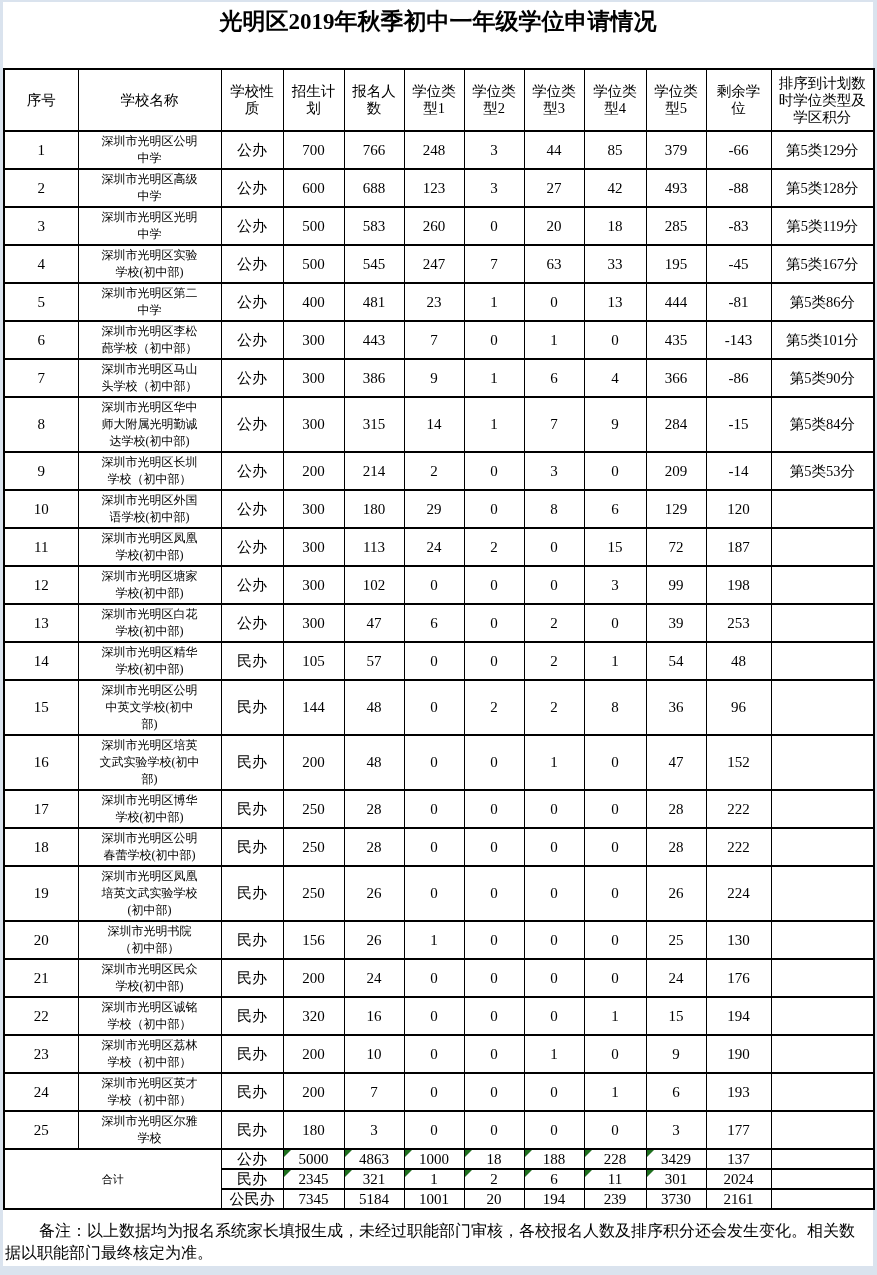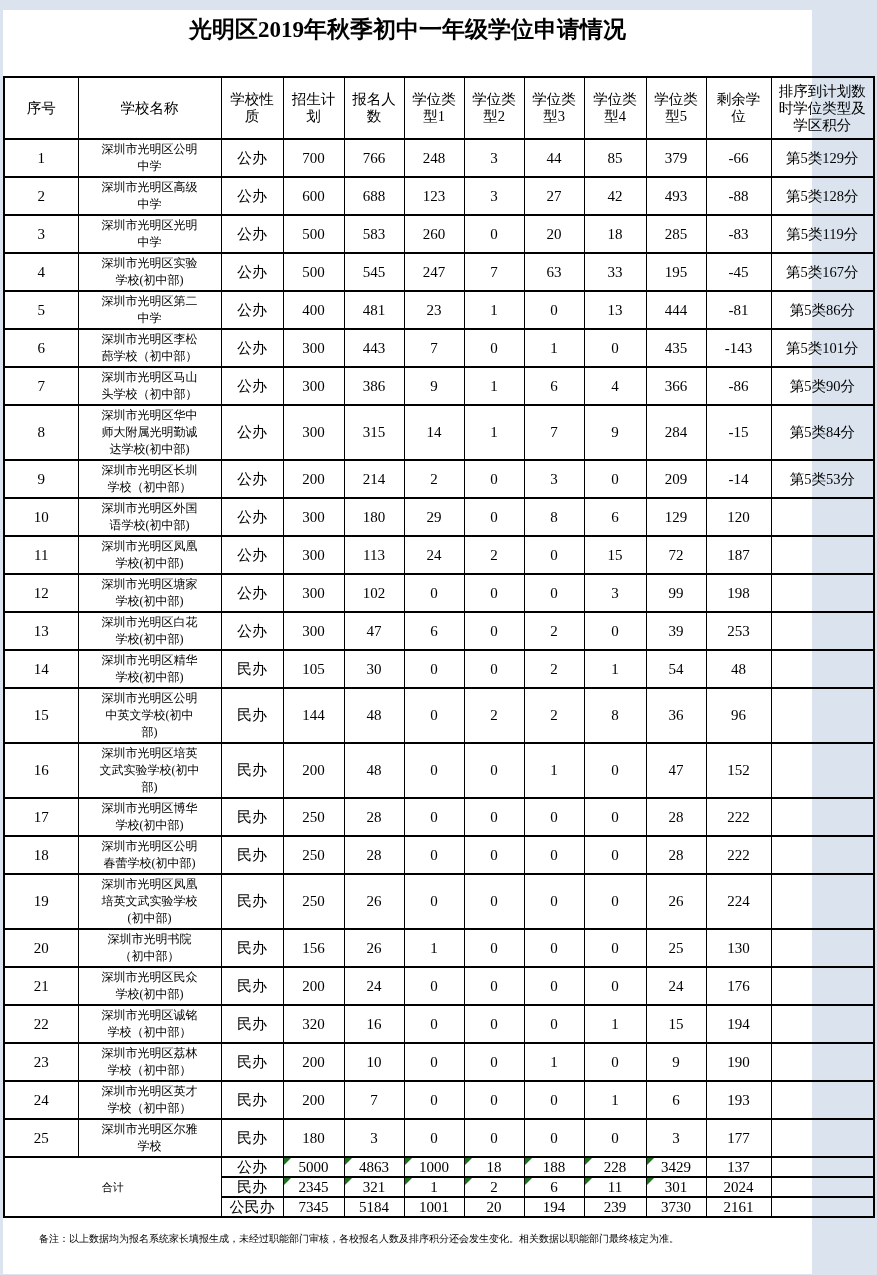--- a/index.html
+++ b/index.html
@@ -9,21 +9,21 @@
     --flag-green:#1e6f1e;
   }
   html,body{margin:0;padding:0;}
   body{
     width:877px;height:1275px;position:relative;overflow:hidden;
     background:var(--page-bg);
     font-family:"Liberation Serif","DejaVu Serif",serif;
     color:#000;
   }
   .sheet{
-    position:absolute;left:3px;top:10px;width:809px;min-height:1264px;
+    position:absolute;left:3px;top:2px;width:870px;min-height:1264px;
     background:var(--sheet-bg);
   }
   .title-block{height:66px;text-align:center;padding-top:5px;box-sizing:border-box;}
   .title-line{font-size:23px;font-weight:bold;line-height:30px;white-space:nowrap;}
   table{
     border-collapse:collapse;table-layout:fixed;width:870px;
     border:2px solid var(--line);
   }
   th,td{
     border-left:1px solid var(--line);
@@ -44,21 +44,21 @@
   td.c-name{text-align:center;font-size:12px;line-height:17px;padding:1px 20px;}
   td.c-remark{font-size:14.5px;}
   .total-row td{height:16px;font-size:15px;line-height:16px;position:relative;}
   td.total-label{font-size:11px;}
   .flag{
     position:absolute;left:0;top:0;width:0;height:0;
     border-top:7px solid var(--flag-green);
     border-right:7px solid transparent;
   }
   .note{
-    font-size:10px;line-height:22px;
+    font-size:16px;line-height:22px;
     padding:10px 6px 0 2px;
     text-indent:34px;
   }
 </style>
 </head>
 <body>
 
 <div class="sheet">
 
   <div class="title-block">
@@ -277,21 +277,21 @@
           <td>0</td>
           <td>39</td>
           <td>253</td>
           <td class="c-remark"></td>
         </tr>
         <tr class="data-row">
           <td>14</td>
           <td class="c-name">深圳市光明区精华学校(初中部)</td>
           <td>民办</td>
           <td>105</td>
-          <td>30</td>
+          <td>57</td>
           <td>0</td>
           <td>0</td>
           <td>2</td>
           <td>1</td>
           <td>54</td>
           <td>48</td>
           <td class="c-remark"></td>
         </tr>
         <tr class="data-row">
           <td>15</td>

